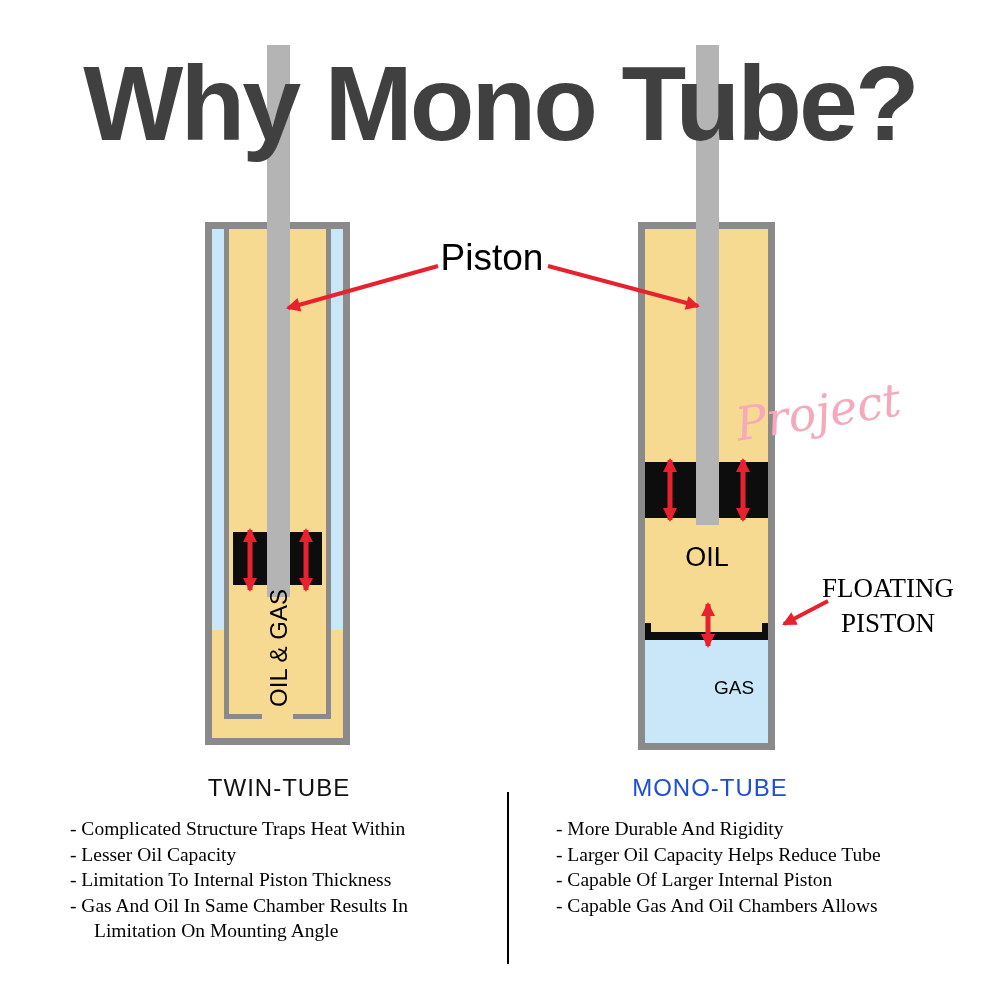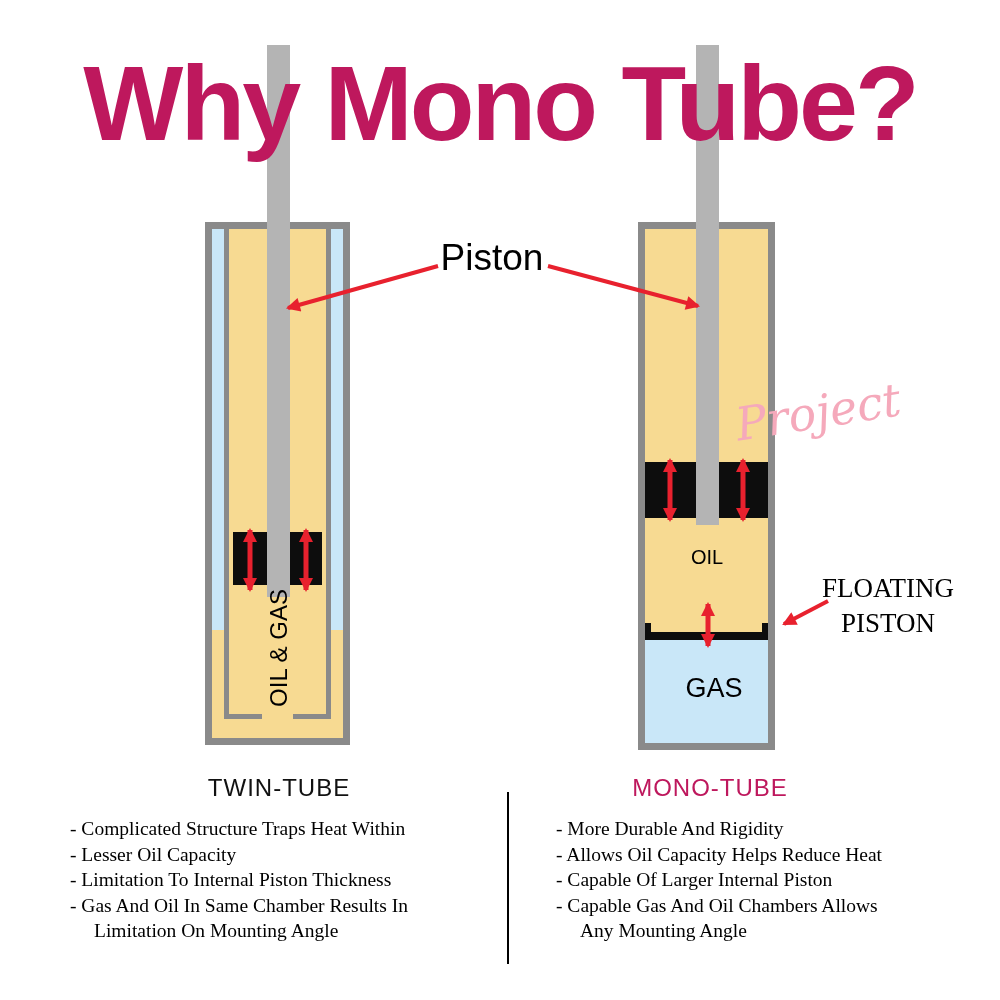--- a/index.html
+++ b/index.html
@@ -9,21 +9,21 @@
   }
   
   .rod { position:absolute; background:#b4b4b4; z-index:4; }
   .rod-left  { left:267px; top:45px; width:23px; height:552px; }
   .rod-right { left:696px; top:45px; width:23px; height:480px; }
 
   
   .title {
     position:absolute; left:0; top:50px; width:100%; margin:0;
     text-align:center; font-size:106px; font-weight:bold; letter-spacing:-3px;
-    line-height:1.0; color:#be185d; z-index:7;
+    line-height:1.0; color:#404040; z-index:7;
   }
 
   
   .twin-tube {
     position:absolute; left:205px; top:222px; width:145px; height:523px;
     border:7px solid #8a8a8a; background:#c9e7f8; box-sizing:border-box; z-index:2;
   }
   .twin-bottom-fill { position:absolute; left:0; right:0; bottom:0; height:108px; background:#f7da92; }
   .inner-tube {
     position:absolute; left:12px; right:12px; top:0; bottom:19px;
@@ -54,37 +54,37 @@
   .wm-script {
     position:absolute; left:735px; top:412px; z-index:5;
     transform:translate(0,-50%) rotate(-9deg);
     font-family:"DejaVu Serif", serif; font-style:italic;
     font-size:46px; color:#f5a9bb; white-space:nowrap;
   }
 
   
   .chamber-label { position:absolute; z-index:6; color:#000; white-space:nowrap; }
   .oilgas-label { left:279px; top:648px; transform:translate(-50%,-50%) rotate(-90deg); font-size:24px; }
-  .oil-label    { left:707px; top:557px; transform:translate(-50%,-50%); font-size:20px; }
-  .gas-label    { left:714px; top:688px; transform:translate(-50%,-50%); font-size:27px; }
+  .oil-label    { left:707px; top:557px; transform:translate(-50%,-50%); font-size:27px; }
+  .gas-label    { left:734px; top:688px; transform:translate(-50%,-50%); font-size:19px; }
 
   
   .piston-label {
     position:absolute; left:492px; top:258px; transform:translate(-50%,-50%);
     font-size:37px; z-index:7; white-space:nowrap;
   }
   .floating-label {
     position:absolute; left:888px; top:606px; transform:translate(-50%,-50%);
     font-size:27px; line-height:1.3; text-align:center; z-index:7; white-space:nowrap;font-family:Liberation Serif, serif;
   }
 
   
   .caption { position:absolute; transform:translate(-50%,-50%); font-size:24px; letter-spacing:1px; z-index:7; white-space:nowrap; }
   .caption-twin { left:279px; top:788px; color:#111; }
-  .caption-mono { left:710px; top:788px; color:#be185d; }
+  .caption-mono { left:710px; top:788px; color:#1d4ed8; }
 
   
   .divider { position:absolute; left:507px; top:792px; width:2px; height:172px; background:#000; z-index:6; }
 
   
   .points { position:absolute; top:816px; font-size:19.5px; line-height:25.5px; z-index:6; color:#000; }
   .points-left  { left:70px;  width:450px; }
   .points-right { left:556px; width:445px; }
   .points div { white-space:nowrap;font-family:Liberation Serif, serif; }
   .points .cont { padding-left:24px; }
@@ -136,24 +136,23 @@
 
   <div class="points points-left">
     <div>- Complicated Structure Traps Heat Within</div>
     <div>- Lesser Oil Capacity</div>
     <div>- Limitation To Internal Piston Thickness</div>
     <div>- Gas And Oil In Same Chamber Results In</div>
     <div class="cont">Limitation On Mounting Angle</div>
   </div>
   <div class="points points-right">
     <div>- More Durable And Rigidity</div>
-    <div>- Allows Oil Capacity Helps Reduce Heat</div>
+    <div>- Larger Oil Capacity Helps Reduce Tube</div>
     <div>- Capable Of Larger Internal Piston</div>
     <div>- Capable Gas And Oil Chambers Allows</div>
-    <div class="cont">Any Mounting Angle</div>
   </div>
 
   <svg class="overlay" viewBox="0 0 1000 1000">
     <defs>
       <marker id="ah" viewBox="0 0 10 10" refX="8.5" refY="5" markerUnits="userSpaceOnUse" markerWidth="17" markerHeight="14" orient="auto-start-reverse">
         <path d="M0,0 L10,5 L0,10 z" fill="#e8212e"></path>
       </marker>
     </defs>
 
     <path d="M645,623 h6 v9 h111 v-9 h6 v17 h-123 z" fill="#0d0d0d"></path>

